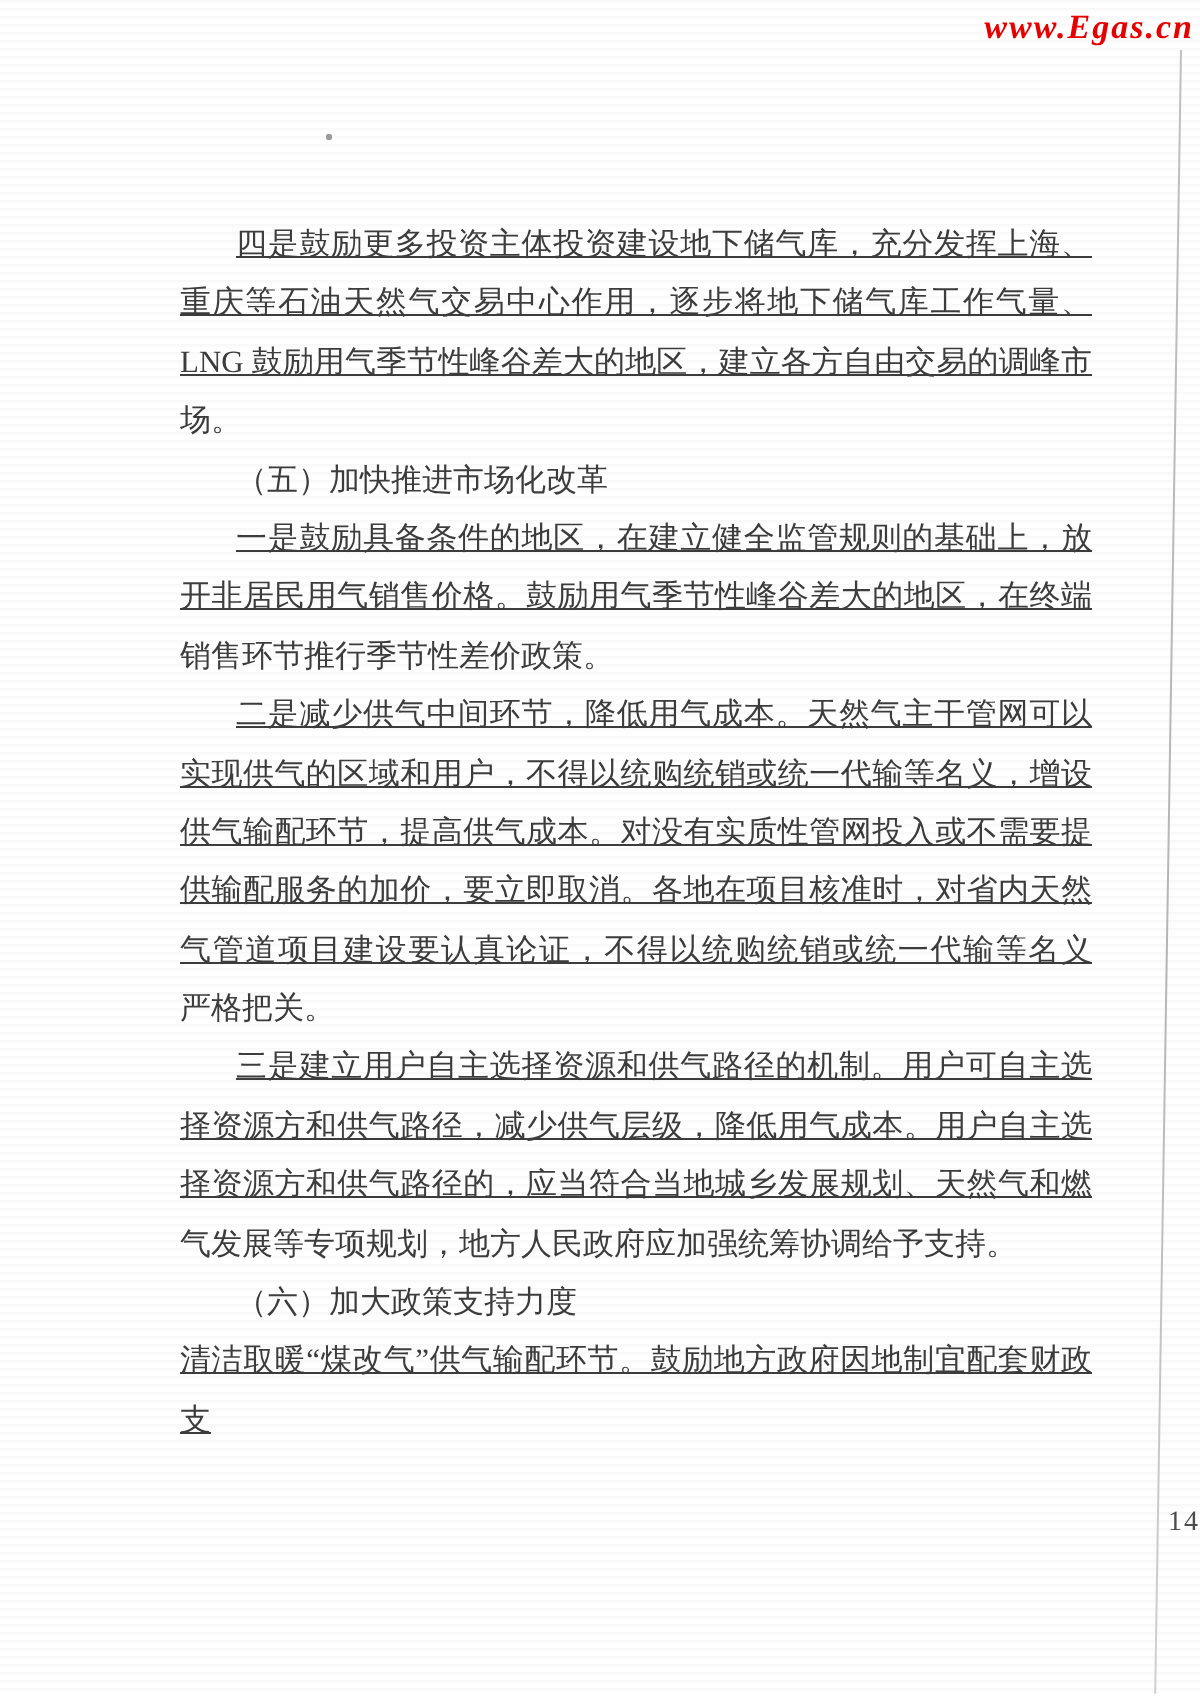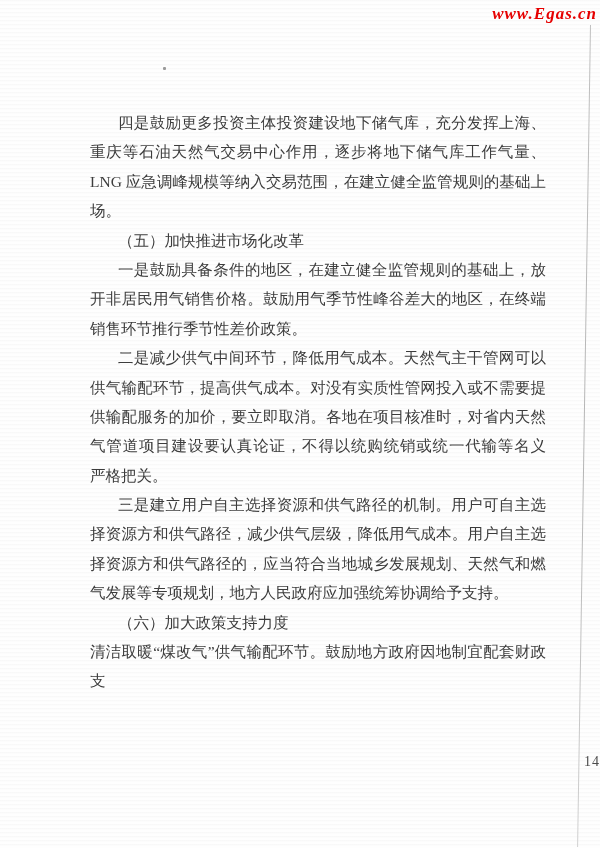--- a/index.html
+++ b/index.html
@@ -68,20 +68,21 @@
     overflow: visible;
     white-space: nowrap;
     text-align: left;
   }
   .line.first { text-indent: 28px; }
   .line.just {
     white-space: normal;
     text-align: justify;
     text-align-last: justify;
     text-justify: inter-character;
+    text-decoration: underline;
   }
   .page-number {
     position: absolute;
     bottom: 78px;
     left: 0;
     right: 0;
     padding-left: 8px;
     text-align: right;
     font-size: 14px;
     letter-spacing: 1px;
@@ -94,33 +95,34 @@
 <div class="page">
   <div class="watermark">www.Egas.cn</div>
 
   <div class="scan-line"></div>
   <div class="speck"></div>
 
   <div class="body-text">
       <div class="para body">
         <div class="line first just">四是鼓励更多投资主体投资建设地下储气库，充分发挥上海、</div>
         <div class="line just">重庆等石油天然气交易中心作用，逐步将地下储气库工作气量、</div>
-        <div class="line just">LNG 应急调峰规模等纳入交易范围，在建立健全监管规则的基础上</div>
+        <div class="line just">LNG 鼓励用气季节性峰谷差大的地区，建立各方自由交易的调峰市</div>
         <div class="line">场。</div>
       </div>
       <div class="para heading">
         <div class="line first">（五）加快推进市场化改革</div>
       </div>
       <div class="para body">
         <div class="line first just">一是鼓励具备条件的地区，在建立健全监管规则的基础上，放</div>
         <div class="line just">开非居民用气销售价格。鼓励用气季节性峰谷差大的地区，在终端</div>
         <div class="line">销售环节推行季节性差价政策。</div>
       </div>
       <div class="para body">
         <div class="line first just">二是减少供气中间环节，降低用气成本。天然气主干管网可以</div>
+        <div class="line just">实现供气的区域和用户，不得以统购统销或统一代输等名义，增设</div>
         <div class="line just">供气输配环节，提高供气成本。对没有实质性管网投入或不需要提</div>
         <div class="line just">供输配服务的加价，要立即取消。各地在项目核准时，对省内天然</div>
         <div class="line just">气管道项目建设要认真论证，不得以统购统销或统一代输等名义</div>
         <div class="line">严格把关。</div>
       </div>
       <div class="para body">
         <div class="line first just">三是建立用户自主选择资源和供气路径的机制。用户可自主选</div>
         <div class="line just">择资源方和供气路径，减少供气层级，降低用气成本。用户自主选</div>
         <div class="line just">择资源方和供气路径的，应当符合当地城乡发展规划、天然气和燃</div>
         <div class="line">气发展等专项规划，地方人民政府应加强统筹协调给予支持。</div>

